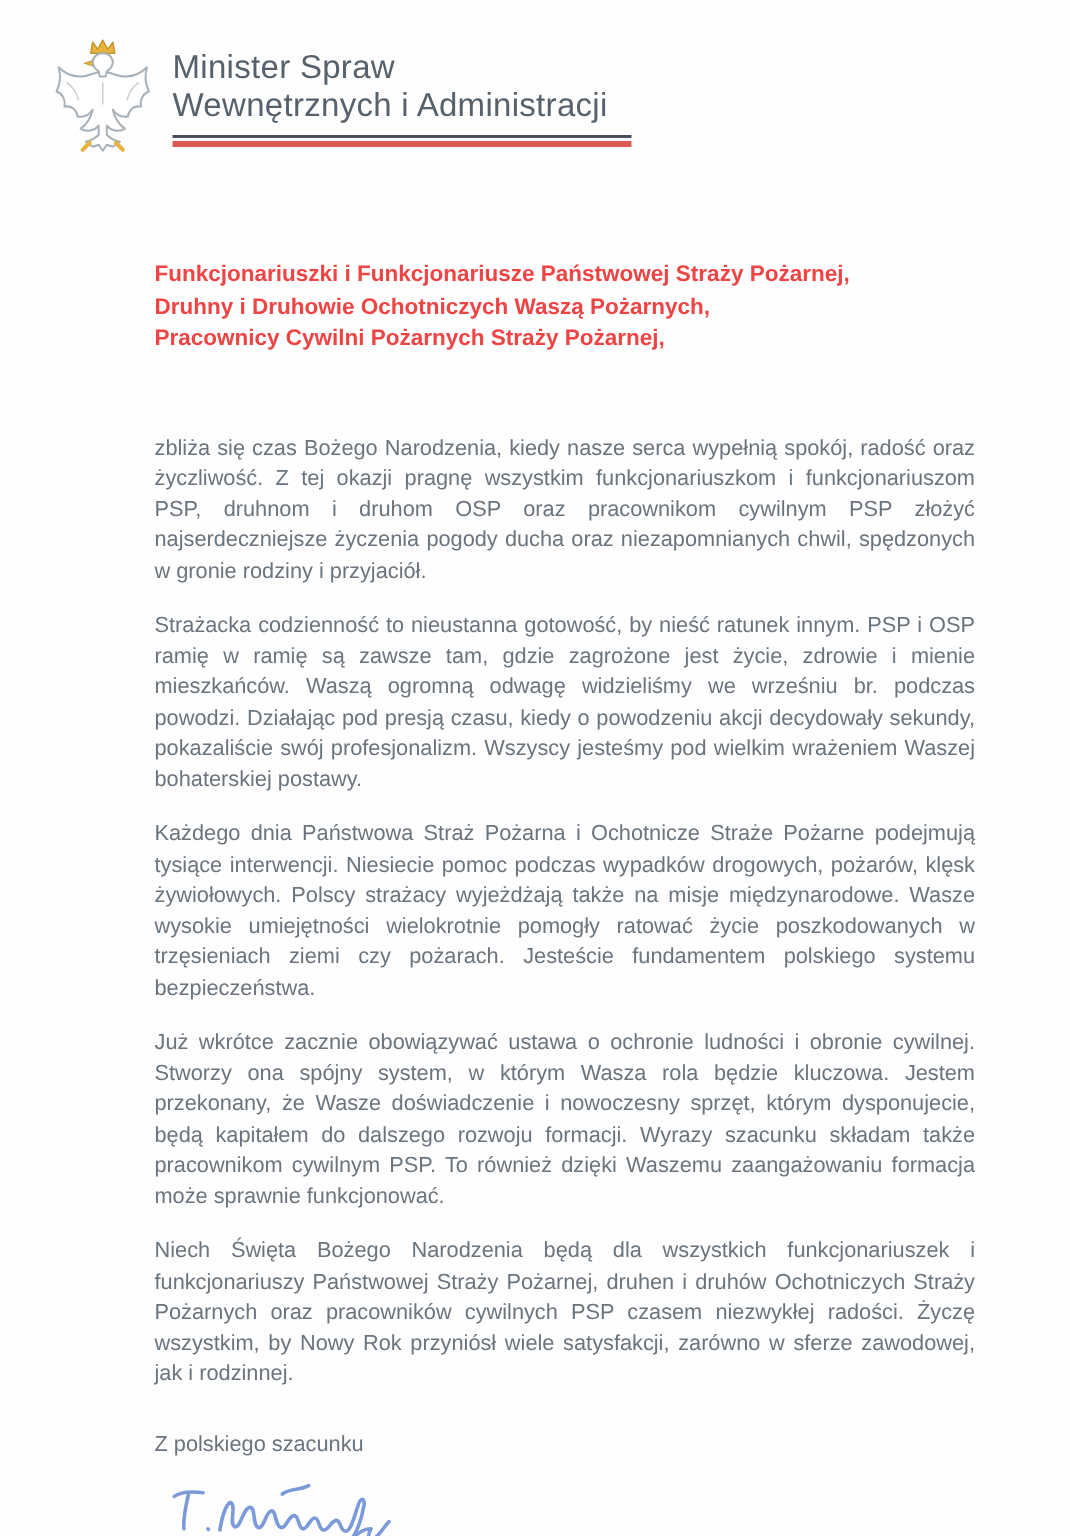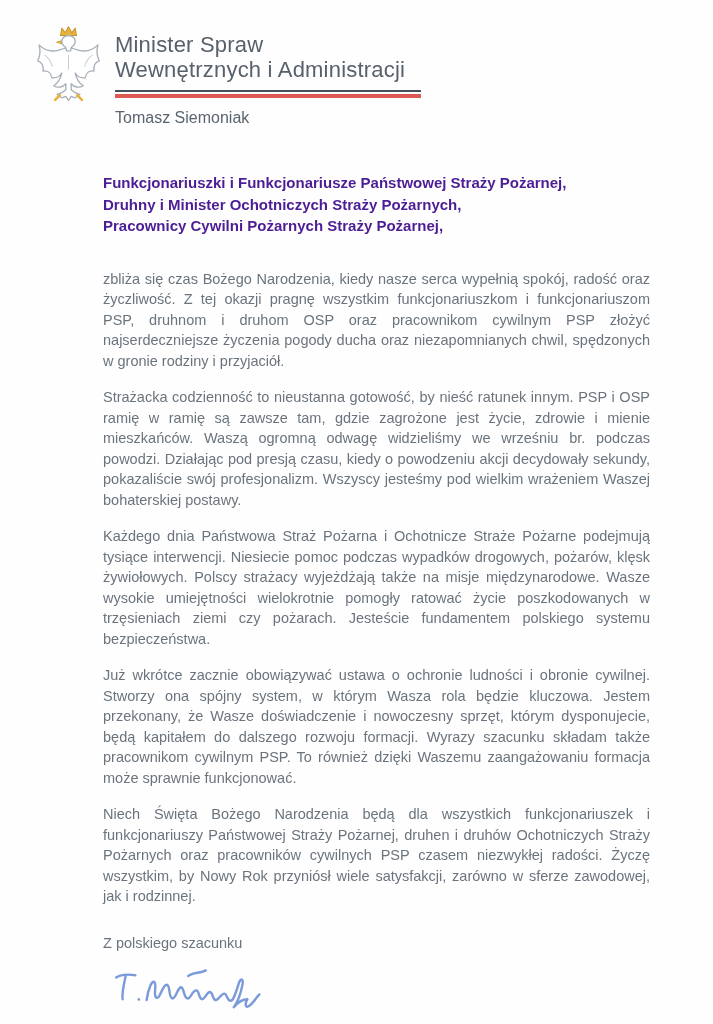--- a/index.html
+++ b/index.html
@@ -21,22 +21,22 @@
   .flag-white-bar { height:2px; background:#47515c; }
   .flag-red-bar  { height:4px; background:#dd5a52; margin-top:2px; }
   .minister-name { margin-top:11px; font-size:16px; color:#5a646e; }
 
   
   .content {
     position:absolute; left:103px; top:172px; width:547px;
     color:#6b747d; font-size:14.5px; line-height:20.5px;
   }
   .salutation {
-    font-weight:700; color:#4c1d95; font-size:15px; line-height:21.5px;
-    margin-bottom:32px;
+    font-weight:700; color:#ef4444; font-size:15px; line-height:21.5px;
+    margin-bottom:52px;
   }
   .salutation div { white-space:nowrap; }
   p.para { text-align:justify; text-justify:inter-word; margin:16px 0 14px 0; }
   .closing { margin-top:26px; }
   .signature-wrap { margin-top:4px; margin-left:2px; }
 </style>
 </head>
 <body>
 
 <div class="page">
@@ -65,29 +65,28 @@
 
       <path d="M37,104 l-7,7 M63,104 l7,7" stroke="#e8b33c" stroke-width="4" stroke-linecap="round"></path>
     </svg>
     <div class="head-text">
       <div class="ministry-name">Minister Spraw
 Wewnętrznych i Administracji</div>
       <div class="flag-divider">
         <div class="flag-white-bar"></div>
         <div class="flag-red-bar"></div>
       </div>
-      <div class="minister-name">Tomasz Siemoniak</div>
     </div>
   </div>
 
   <div class="content">
 
     <div class="salutation">
       <div>Funkcjonariuszki i Funkcjonariusze Państwowej Straży Pożarnej,</div>
-      <div>Druhny i Minister Ochotniczych Straży Pożarnych,</div>
+      <div>Druhny i Druhowie Ochotniczych Waszą Pożarnych,</div>
       <div>Pracownicy Cywilni Pożarnych Straży Pożarnej,</div>
     </div>
 
     <p class="para">zbliża się czas Bożego Narodzenia, kiedy nasze serca wypełnią spokój, radość oraz życzliwość. Z tej okazji pragnę wszystkim funkcjonariuszkom i funkcjonariuszom PSP, druhnom i druhom OSP oraz pracownikom cywilnym PSP złożyć najserdeczniejsze życzenia pogody ducha oraz niezapomnianych chwil, spędzonych w gronie rodziny i przyjaciół.</p>
     <p class="para">Strażacka codzienność to nieustanna gotowość, by nieść ratunek innym. PSP i OSP ramię w ramię są zawsze tam, gdzie zagrożone jest życie, zdrowie i mienie mieszkańców. Waszą ogromną odwagę widzieliśmy we wrześniu br. podczas powodzi. Działając pod presją czasu, kiedy o powodzeniu akcji decydowały sekundy, pokazaliście swój profesjonalizm. Wszyscy jesteśmy pod wielkim wrażeniem Waszej bohaterskiej postawy.</p>
     <p class="para">Każdego dnia Państwowa Straż Pożarna i Ochotnicze Straże Pożarne podejmują tysiące interwencji. Niesiecie pomoc podczas wypadków drogowych, pożarów, klęsk żywiołowych. Polscy strażacy wyjeżdżają także na misje międzynarodowe. Wasze wysokie umiejętności wielokrotnie pomogły ratować życie poszkodowanych w trzęsieniach ziemi czy pożarach. Jesteście fundamentem polskiego systemu bezpieczeństwa.</p>
     <p class="para">Już wkrótce zacznie obowiązywać ustawa o ochronie ludności i obronie cywilnej. Stworzy ona spójny system, w którym Wasza rola będzie kluczowa. Jestem przekonany, że Wasze doświadczenie i nowoczesny sprzęt, którym dysponujecie, będą kapitałem do dalszego rozwoju formacji. Wyrazy szacunku składam także pracownikom cywilnym PSP. To również dzięki Waszemu zaangażowaniu formacja może sprawnie funkcjonować.</p>
     <p class="para">Niech Święta Bożego Narodzenia będą dla wszystkich funkcjonariuszek i funkcjonariuszy Państwowej Straży Pożarnej, druhen i druhów Ochotniczych Straży Pożarnych oraz pracowników cywilnych PSP czasem niezwykłej radości. Życzę wszystkim, by Nowy Rok przyniósł wiele satysfakcji, zarówno w sferze zawodowej, jak i rodzinnej.</p>
 
     <div class="closing">Z polskiego szacunku</div>

